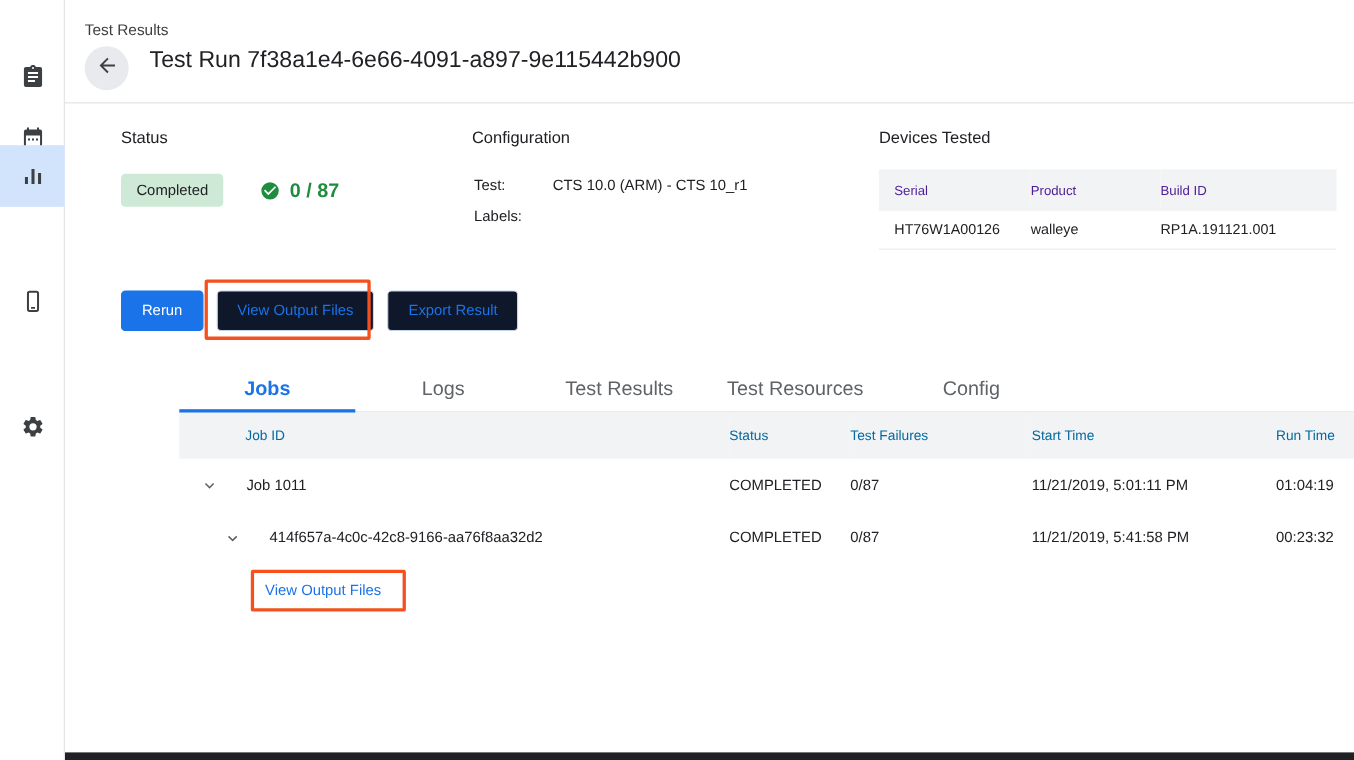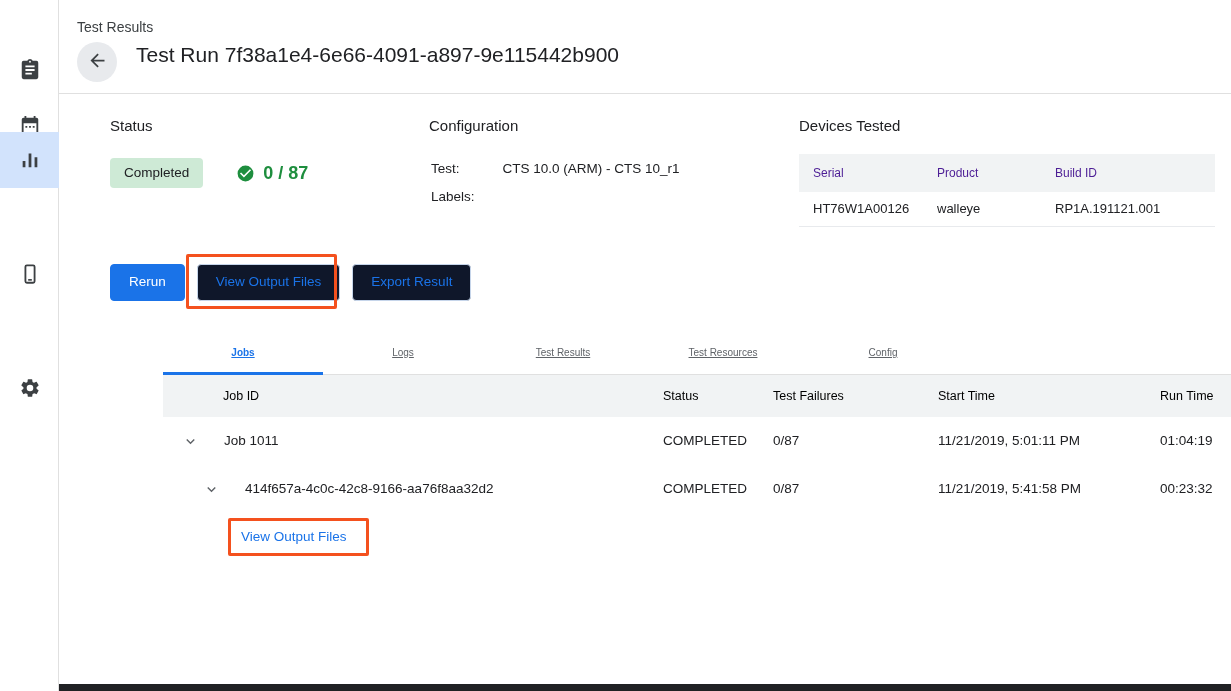--- a/index.html
+++ b/index.html
@@ -171,49 +171,48 @@
 
   
   .tabs {
     display: flex;
     margin: 32px 0 0 104px;
     border-bottom: 1px solid #e0e0e0;
     height: 42px;
     width: calc(100% - 104px);
   }
   .tab {
-    font-size: 10px;
+    font-size: 18px;
     color: #5f6368;
     text-align: center;
     line-height: 40px;
     cursor: pointer;
     position: relative;
     width: 160px;
     flex: 0 0 160px;
-    text-decoration: underline;
   }
   .tab.active { color: #1a73e8; font-weight: bold; }
   .tab.active::after {
     content: "";
     position: absolute;
     left: 0; right: 0; bottom: -1px;
     height: 3px;
     background: #1a73e8;
   }
 
   
   .jobs-table {
     width: calc(100% - 104px);
     margin-left: 104px;
     border-collapse: collapse;
     table-layout: fixed;
   }
   .jobs-table thead th {
     background: #f1f3f4;
-    color: #000000;
+    color: #0369a1;
     font-weight: 400;
     font-size: 12.5px;
     text-align: left;
     height: 42px;
     padding: 0;
     line-height: 14px;
   }
   .jobs-table tbody td {
     font-size: 13.5px;
     color: #202124;

